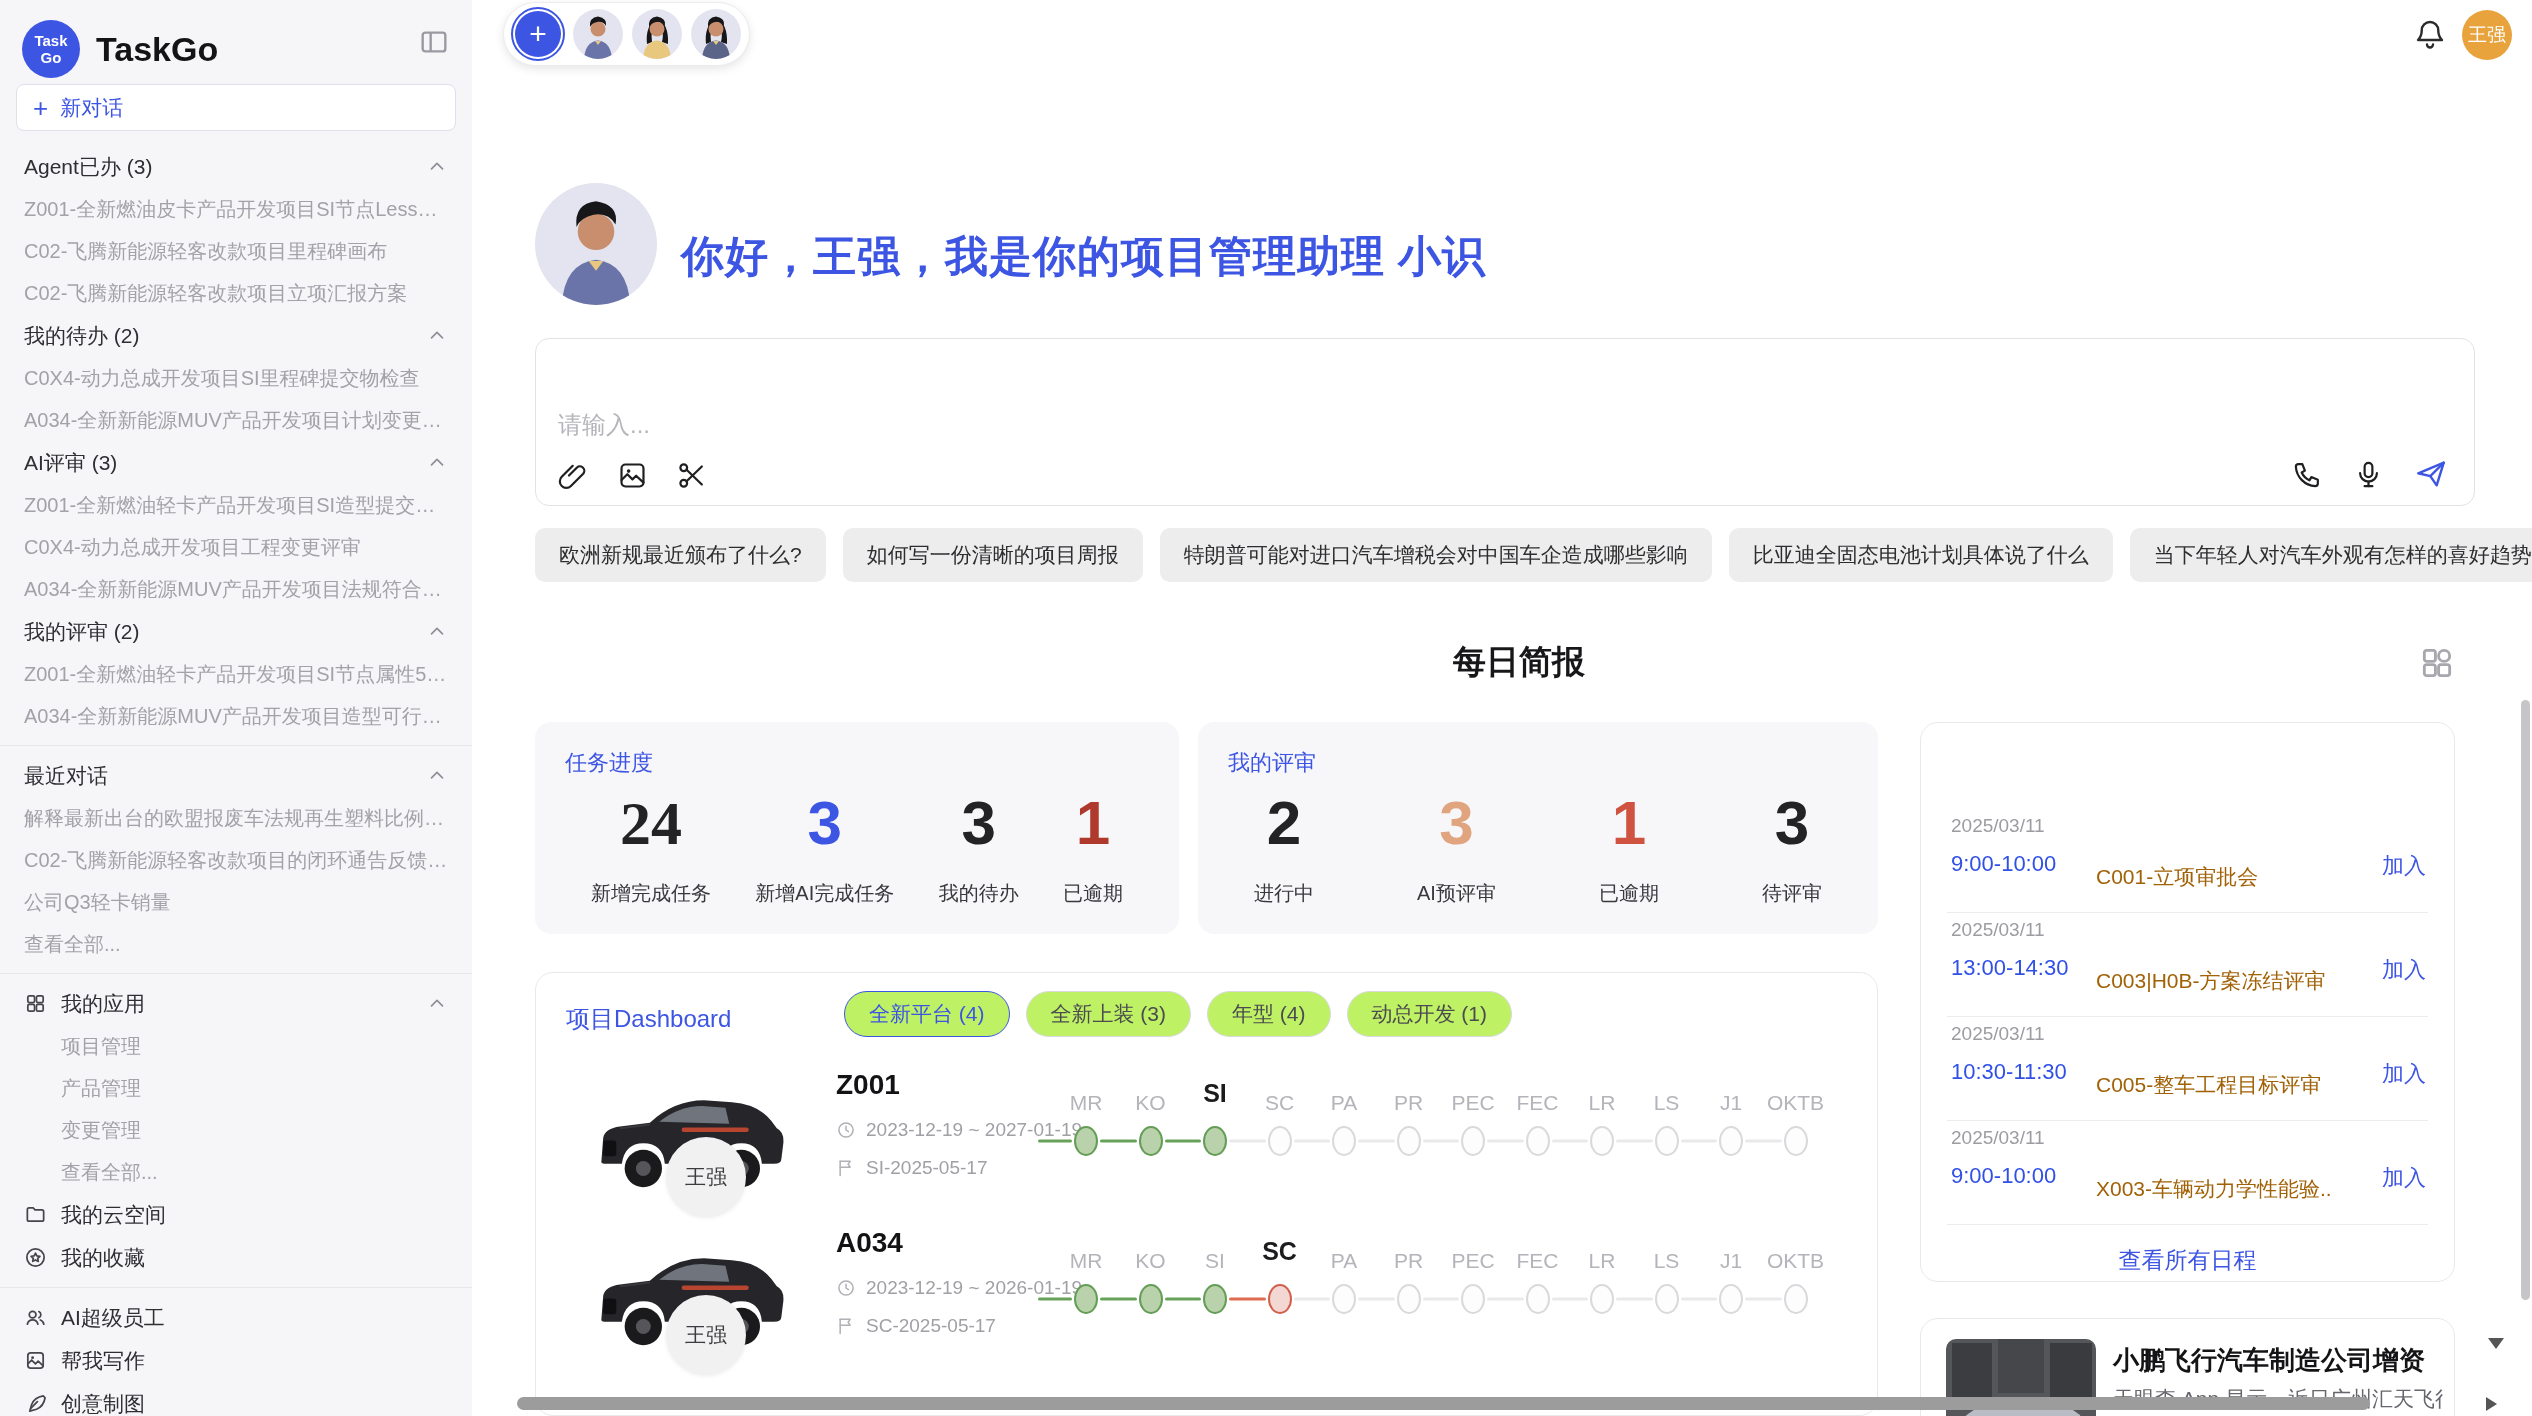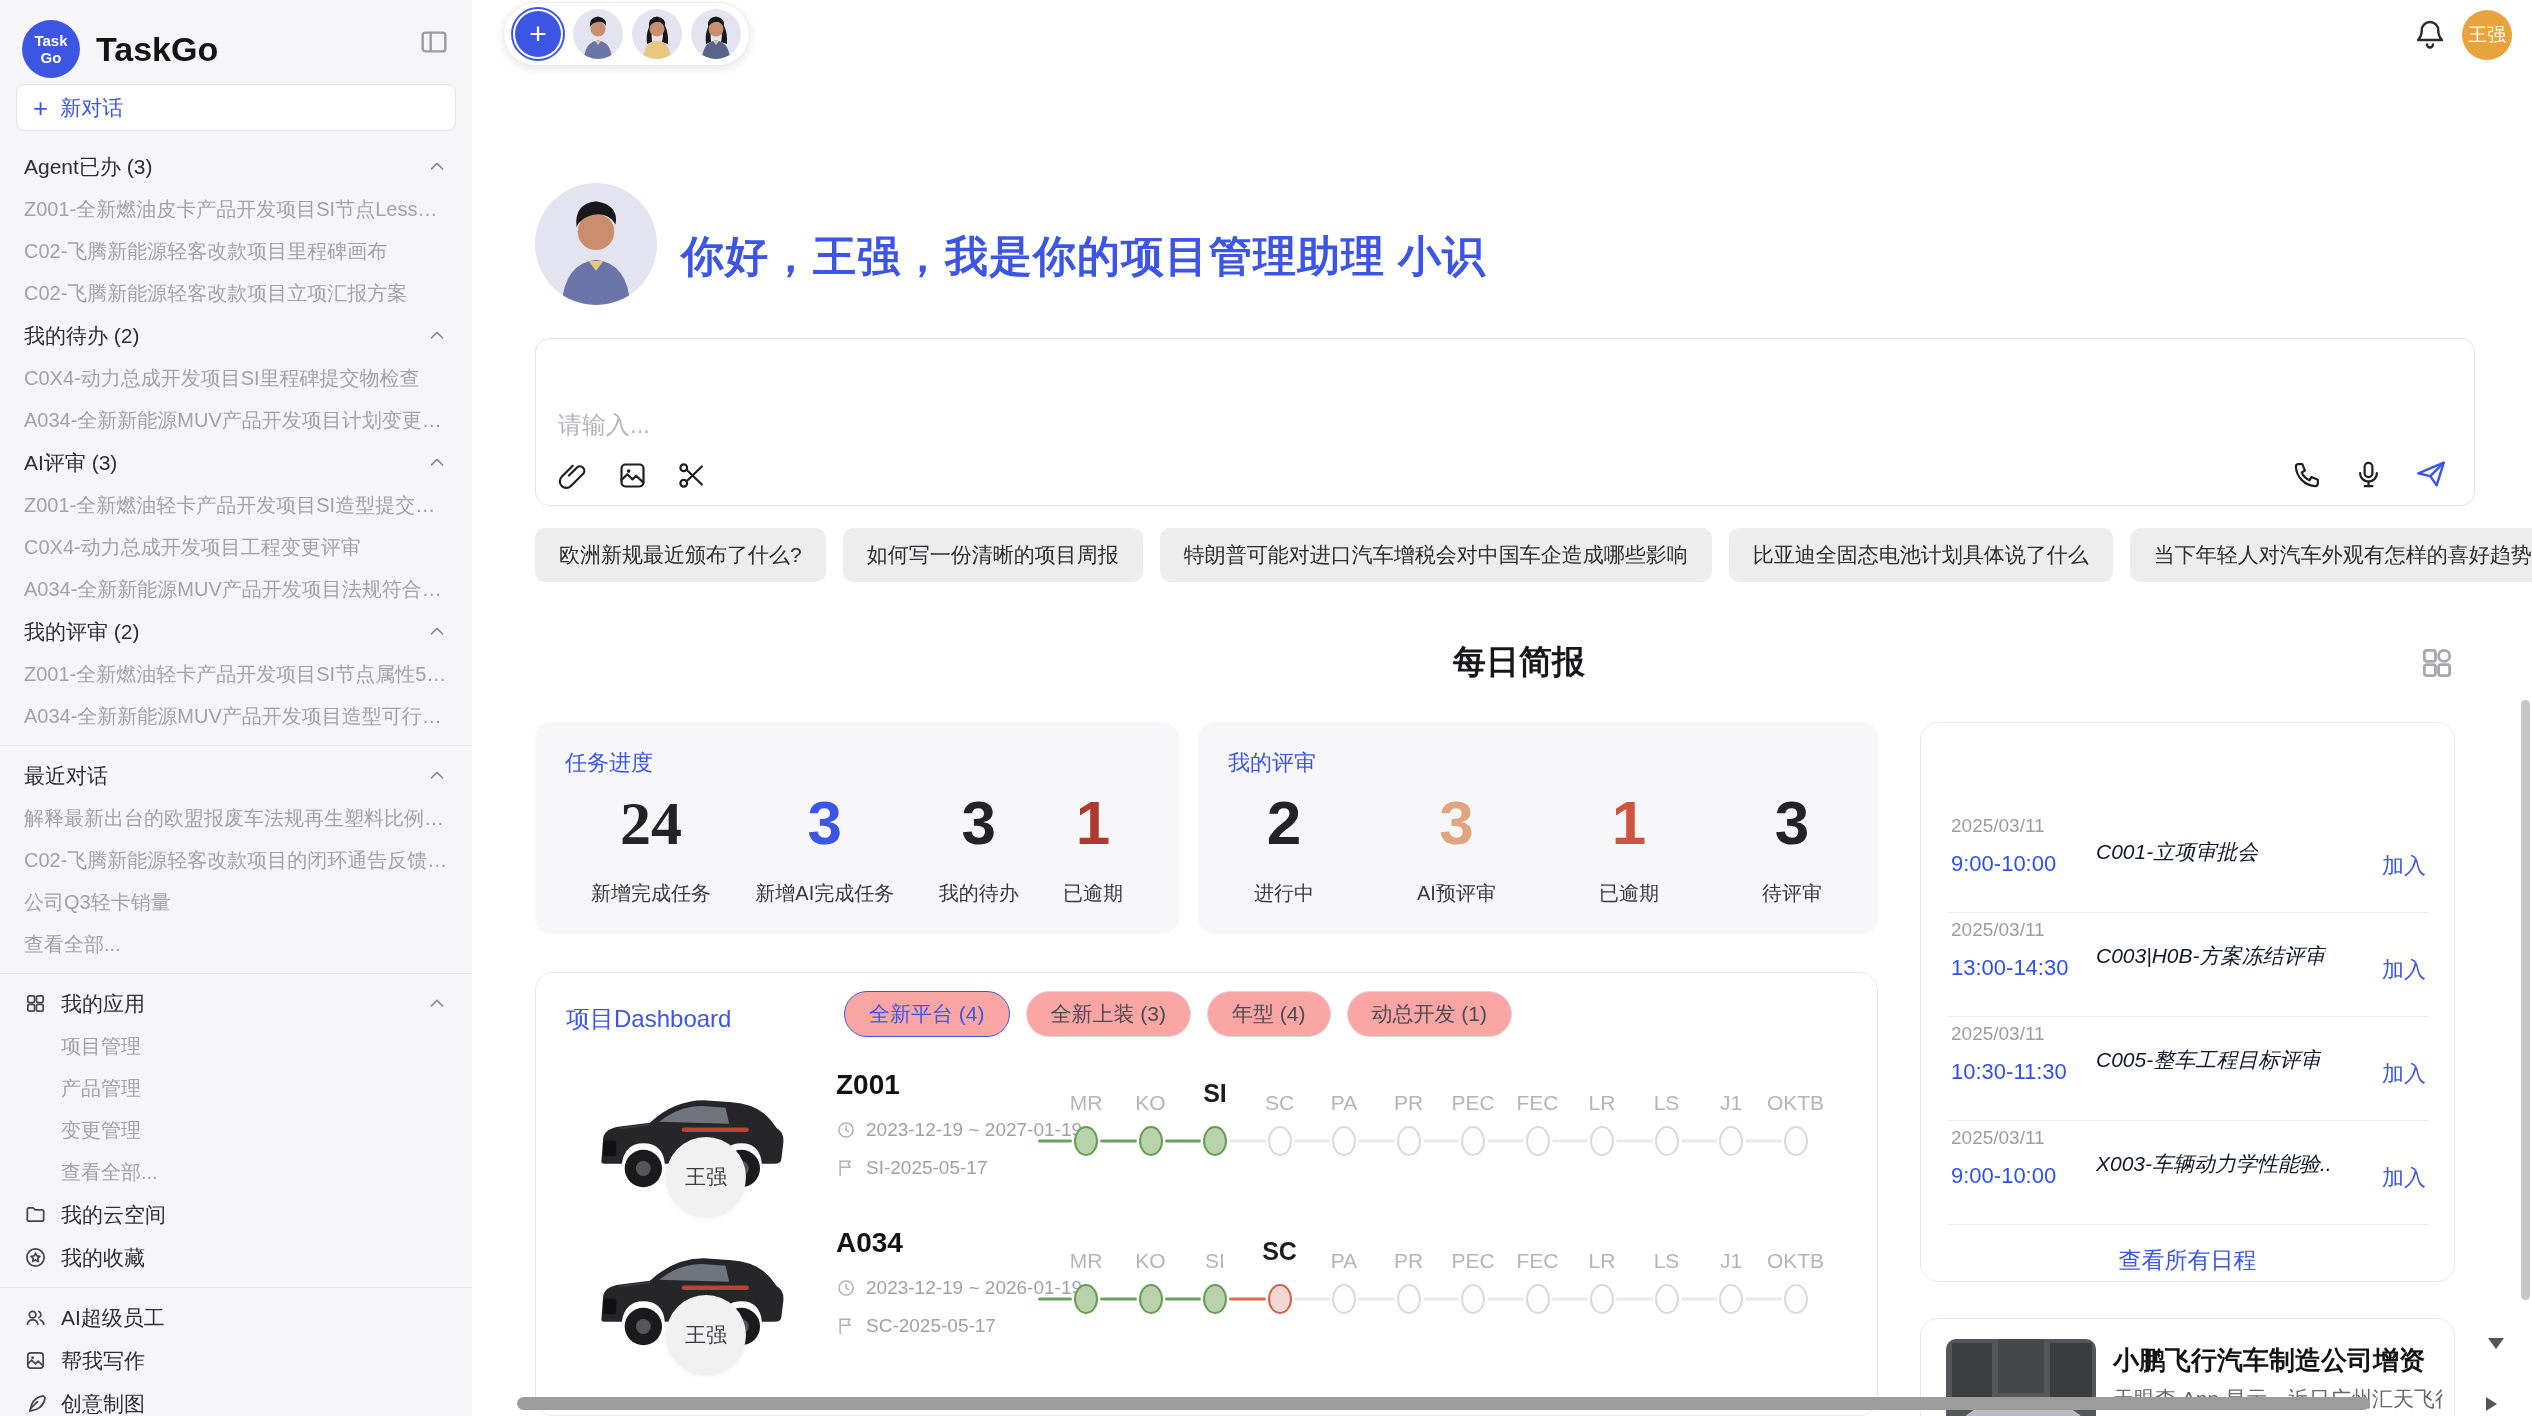--- a/index.html
+++ b/index.html
@@ -74,21 +74,21 @@
   .stat { text-align:center; }
   .stat-num { font-size:62px; font-weight:600; line-height:70px; }
   .stat-label { font-size:20px; color:#39393d; margin-top:22px; }
 
   
   .dash-card { position:absolute; left:535px; top:972px; width:1343px; height:444px;
     background:#fff; border:1px solid #e9e9ec; border-radius:18px; overflow:hidden; }
   .dash-title { position:absolute; left:30px; top:30px; font-size:24px; color:#3d55e3; }
   #dash-tabs { position:absolute; left:308px; top:18px; display:flex; gap:16px; }
   .tab { height:46px; border-radius:23px; font-size:21px; display:flex; align-items:center;
-    padding:0 24px; background:#fca5a5; border:1px solid #d8d8de; color:#4b4b50; cursor:pointer; }
+    padding:0 24px; background:#bef264; border:1px solid #d8d8de; color:#4b4b50; cursor:pointer; }
   .tab.active { border:1.5px solid #3d55e3; color:#3d55e3; }
   .proj-row { position:absolute; left:0; width:100%; height:160px; }
   .car-wrap { position:absolute; left:56px; top:6px; width:196px; height:132px; }
   .car-svg { width:100%; height:100%; }
   .owner-badge { position:absolute; left:130px; top:76px; width:80px; height:80px; border-radius:50%;
     background:#f1f1f2; color:#3c3c40; font-size:21px; display:flex; align-items:center;
     justify-content:center; box-shadow:0 1px 4px rgba(0,0,0,.08); }
   .proj-code { position:absolute; left:300px; top:8px; font-size:28px; font-weight:700; color:#131316;text-align:right; }
   .proj-meta { position:absolute; left:300px; display:flex; gap:10px; align-items:center;
     font-size:19px; color:#a0a0a6; }
@@ -104,22 +104,22 @@
   .ms-seg.red { background:#dd6c50; }
   .ms-seg.future { background:#e9e9ec; }
 
   
   .sched-card { position:absolute; left:1920px; top:722px; width:535px; height:560px;
     background:#fff; border:1px solid #e9e9ec; border-radius:18px; overflow:hidden; }
   .sched-title { text-align:center; margin-top:32px; font-size:24px; color:#3d55e3; }
   .sched-item { position:absolute; left:0; width:100%; height:104px; }
   .si-date { position:absolute; left:30px; top:6px; font-size:19px; color:#9c9ca2; }
   .si-time { position:absolute; left:30px; top:42px; font-size:22px; color:#3050e8; }
-  .si-title { position:absolute; left:175px; top:29px; font-size:21px; color:#0f172a;
-    white-space:nowrap; max-width:235px; overflow:hidden;font-style:italic; }
+  .si-title { position:absolute; left:175px; top:54px; font-size:21px; color:#a16207;
+    white-space:nowrap; max-width:235px; overflow:hidden; }
   .si-join { position:absolute; right:28px; top:42px; font-size:22px; color:#3d55e3; cursor:pointer; }
   .si-div { position:absolute; left:26px; right:26px; bottom:0; height:1px; background:#ececef; }
   .sched-viewall { position:absolute; left:0; width:100%; top:522px; text-align:center;
     font-size:23px; color:#3d55e3; cursor:pointer; }
 
   
   .news-card { position:absolute; left:1920px; top:1318px; width:535px; height:150px;
     background:#fff; border:1px solid #e9e9ec; border-radius:18px; overflow:hidden; }
   .news-img { position:absolute; left:25px; top:20px; width:150px; height:100px; border-radius:10px; overflow:hidden; }
   .news-title { position:absolute; left:192px; top:24px; font-size:26px; font-weight:700; color:#141416; }

